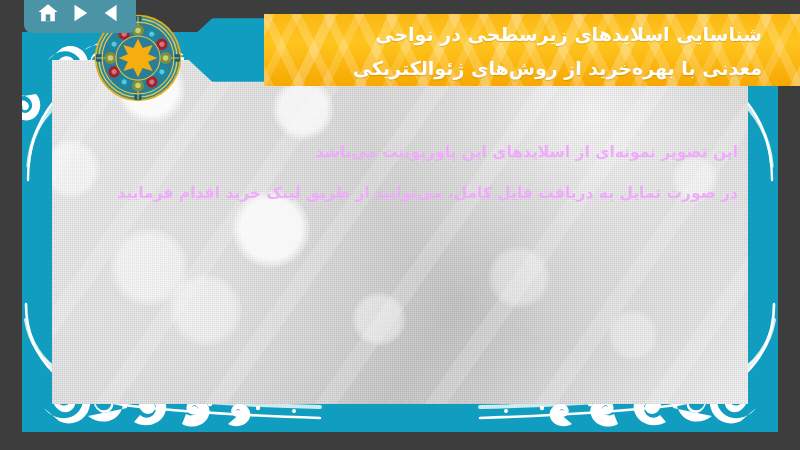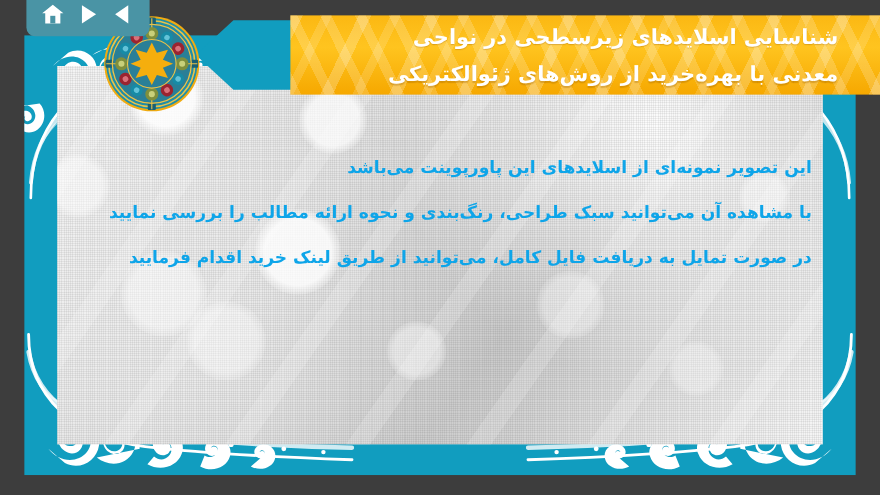--- a/index.html
+++ b/index.html
@@ -179,21 +179,21 @@
   }
 
   
   .body-text {
     position: absolute;
     right: 40px; top: 100px;
     left: 80px;
     direction: rtl;
     text-align: right;
     z-index: 25;
-    color: #0ea5e9;
+    color: #f0abfc;
     font-family: "DejaVu Sans", sans-serif;
     font-size: 15.5px;
     font-weight: 700;
     line-height: 41px;
   }
   .body-text .line { display: block; white-space: nowrap; }
 </style>
 </head>
 <body>
 
@@ -287,21 +287,20 @@
       <div class="bokeh b5"></div>
       <div class="bokeh b6"></div>
       <div class="bokeh b7"></div>
       <div class="bokeh b8"></div>
       <div class="bokeh b9"></div>
       <div class="bokeh b10"></div>
     </div>
 
     <div class="body-text">
       <span class="line">این تصویر نمونه‌ای از اسلایدهای این پاورپوینت می‌باشد</span>
-      <span class="line">با مشاهده آن می‌توانید سبک طراحی، رنگ‌بندی و نحوه ارائه مطالب را بررسی نمایید</span>
       <span class="line">در صورت تمایل به دریافت فایل کامل، می‌توانید از طریق لینک خرید اقدام فرمایید</span>
     </div>
 
   </div>
 
   <div class="title-wrap">
     <div class="title-tail"></div>
     <div class="banner">
       <div class="banner-text">
         <span>شناسایی اسلایدهای زیرسطحی در نواحی</span>

